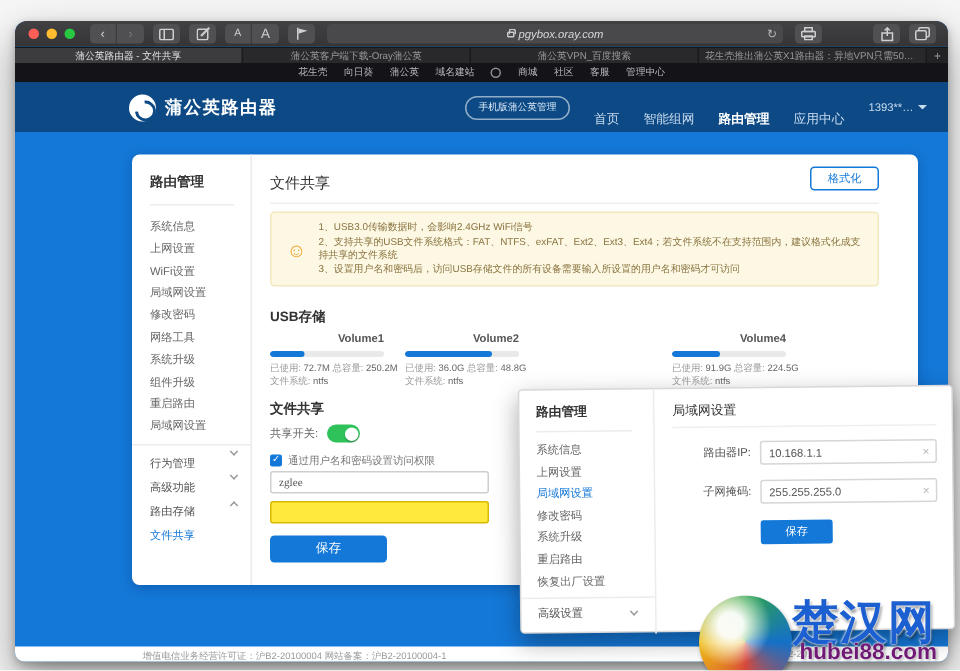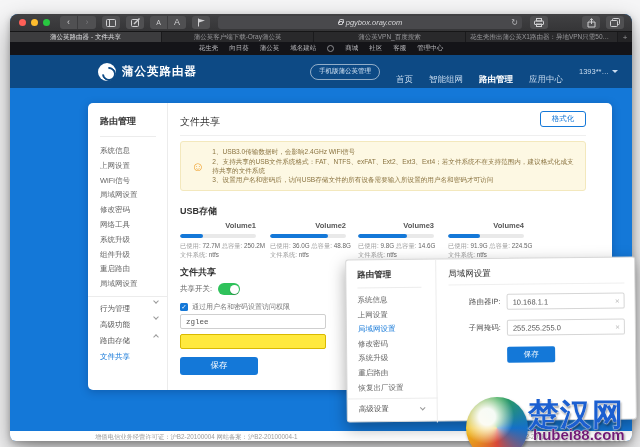--- a/index.html
+++ b/index.html
@@ -46,21 +46,21 @@
               align-items:center; justify-content:center; }
 
   
   .sitebar { position:absolute; left:0; top:28px; width:622px; height:13px; background:#141418;
              display:flex; align-items:center; justify-content:center; gap:11px;
              font-size:6.5px; color:#b9b9bd; }
   .sitebar .link { cursor:default; }
   .oray-dot { width:7px; height:7px; border:1.5px solid #8e8e92; border-radius:50%; }
 
   .navy { position:absolute; left:0; top:41px; width:622px; height:33px; background:#0d4a85;
-          display:flex; align-items:center;padding-left:12px; }
+          display:flex; align-items:center; }
   .brand { display:flex; align-items:center; gap:6px; margin-left:76px; }
   .brand-logo { width:18px; height:18px; background:#fff; border-radius:50%; position:relative; }
   .brand-logo:after { content:""; position:absolute; left:4px; top:4px; width:10px; height:10px;
                       border-radius:50%; border:2.5px solid #0d4a85; border-left-color:transparent;
                       transform:rotate(40deg); }
   .brand-name { color:#fff; font-size:11.5px; font-weight:bold; letter-spacing:1px; }
   .navright { display:flex; align-items:center; margin-left:auto; margin-right:14px; gap:16px; }
   .pill { border:1px solid rgba(255,255,255,.55); border-radius:9px; color:#d9e8f7;
           font-size:6.5px; padding:2.5px 8px; white-space:nowrap; }
   .navlink { color:#c9dcf0; font-size:8.5px; white-space:nowrap;margin-top:16px; }
@@ -110,21 +110,21 @@
                 font-size:7.5px; color:#666;justify-content:flex-end; }
   .toggle { width:22px; height:12px; background:#2fc25b; border-radius:6px; position:relative; }
   .toggle:after { content:""; position:absolute; right:1.5px; top:1.5px; width:9px; height:9px;
                   background:#fff; border-radius:50%; box-shadow:0 1px 1px rgba(0,0,0,.25); }
   .check-row { position:absolute; left:0; top:199px; display:flex; align-items:center; gap:4px;
                font-size:7px; color:#777; }
   .checkbox { width:8px; height:8px; background:#1478d8; border-radius:1.5px; color:#fff;
               font-size:6.5px; line-height:8px; text-align:center; }
   .inp { position:absolute; left:0; width:146px; height:15px; border:1px solid #cfcfcf; border-radius:2px;
          font-size:7.5px; color:#555; padding:0 5px; background:#fff;
-         font-family:Liberation Mono, monospace; }
+         font-family:Liberation Serif, serif; }
   .inp1 { top:211px; }
   .inp2 { top:231px; background:#ffe93d; border-color:#d9b900; }
   .btn-save { position:absolute; left:0; top:254px; width:78px; height:18px; background:#1478d8;
               border-radius:3px; color:#fff; font-size:8.5px; display:flex; align-items:center;
               justify-content:center; }
 
   
   .popup { position:absolute; left:336px; top:244px; width:290px; height:163px; background:#fff;
            border:1px solid #d8d8d8; border-radius:3px; transform:rotate(-0.6deg);
            box-shadow:0 6px 16px rgba(0,0,0,.35); }
@@ -276,21 +276,21 @@
         </span>
       </div>
     </div>
 
     <div class="card">
       <div class="side">
         <div class="side-title">路由管理</div>
         <div class="side-hr"></div>
         <div class="side-item">系统信息</div>
         <div class="side-item">上网设置</div>
-        <div class="side-item">WiFi信号</div>
+        <div class="side-item">WiFi设置</div>
         <div class="side-item">局域网设置</div>
         <div class="side-item">修改密码</div>
         <div class="side-item">网络工具</div>
         <div class="side-item">系统升级</div>
         <div class="side-item">组件升级</div>
         <div class="side-item">重启路由</div>
         <div class="side-item">局域网设置</div>
         <div class="side-div"></div>
         <div class="side-group">
             <span>行为管理</span>
@@ -335,31 +335,20 @@
           </div>
         </div>
         <div class="vol" style="left:90px;">
           <div class="vol-name">Volume2</div>
           <div class="bar">
               <div class="bar-fill" style="width: 76%;"></div>
             </div>
           <div class="vol-stats">
             <span>已使用:</span> <b>36.0G</b>
             <span>总容量:</span> <b>48.8G</b><br>
-            <span>文件系统:</span> <b>ntfs</b>
-          </div>
-        </div>
-        <div class="vol" style="left:178px;">
-          <div class="vol-name">Volume3</div>
-          <div class="bar">
-              <div class="bar-fill" style="width: 65%;"></div>
-            </div>
-          <div class="vol-stats">
-            <span>已使用:</span> <b>9.8G</b>
-            <span>总容量:</span> <b>14.6G</b><br>
             <span>文件系统:</span> <b>ntfs</b>
           </div>
         </div>
         <div class="vol" style="left:268px;">
           <div class="vol-name">Volume4</div>
           <div class="bar">
               <div class="bar-fill" style="width: 42%;"></div>
             </div>
           <div class="vol-stats">
             <span>已使用:</span> <b>91.9G</b>

